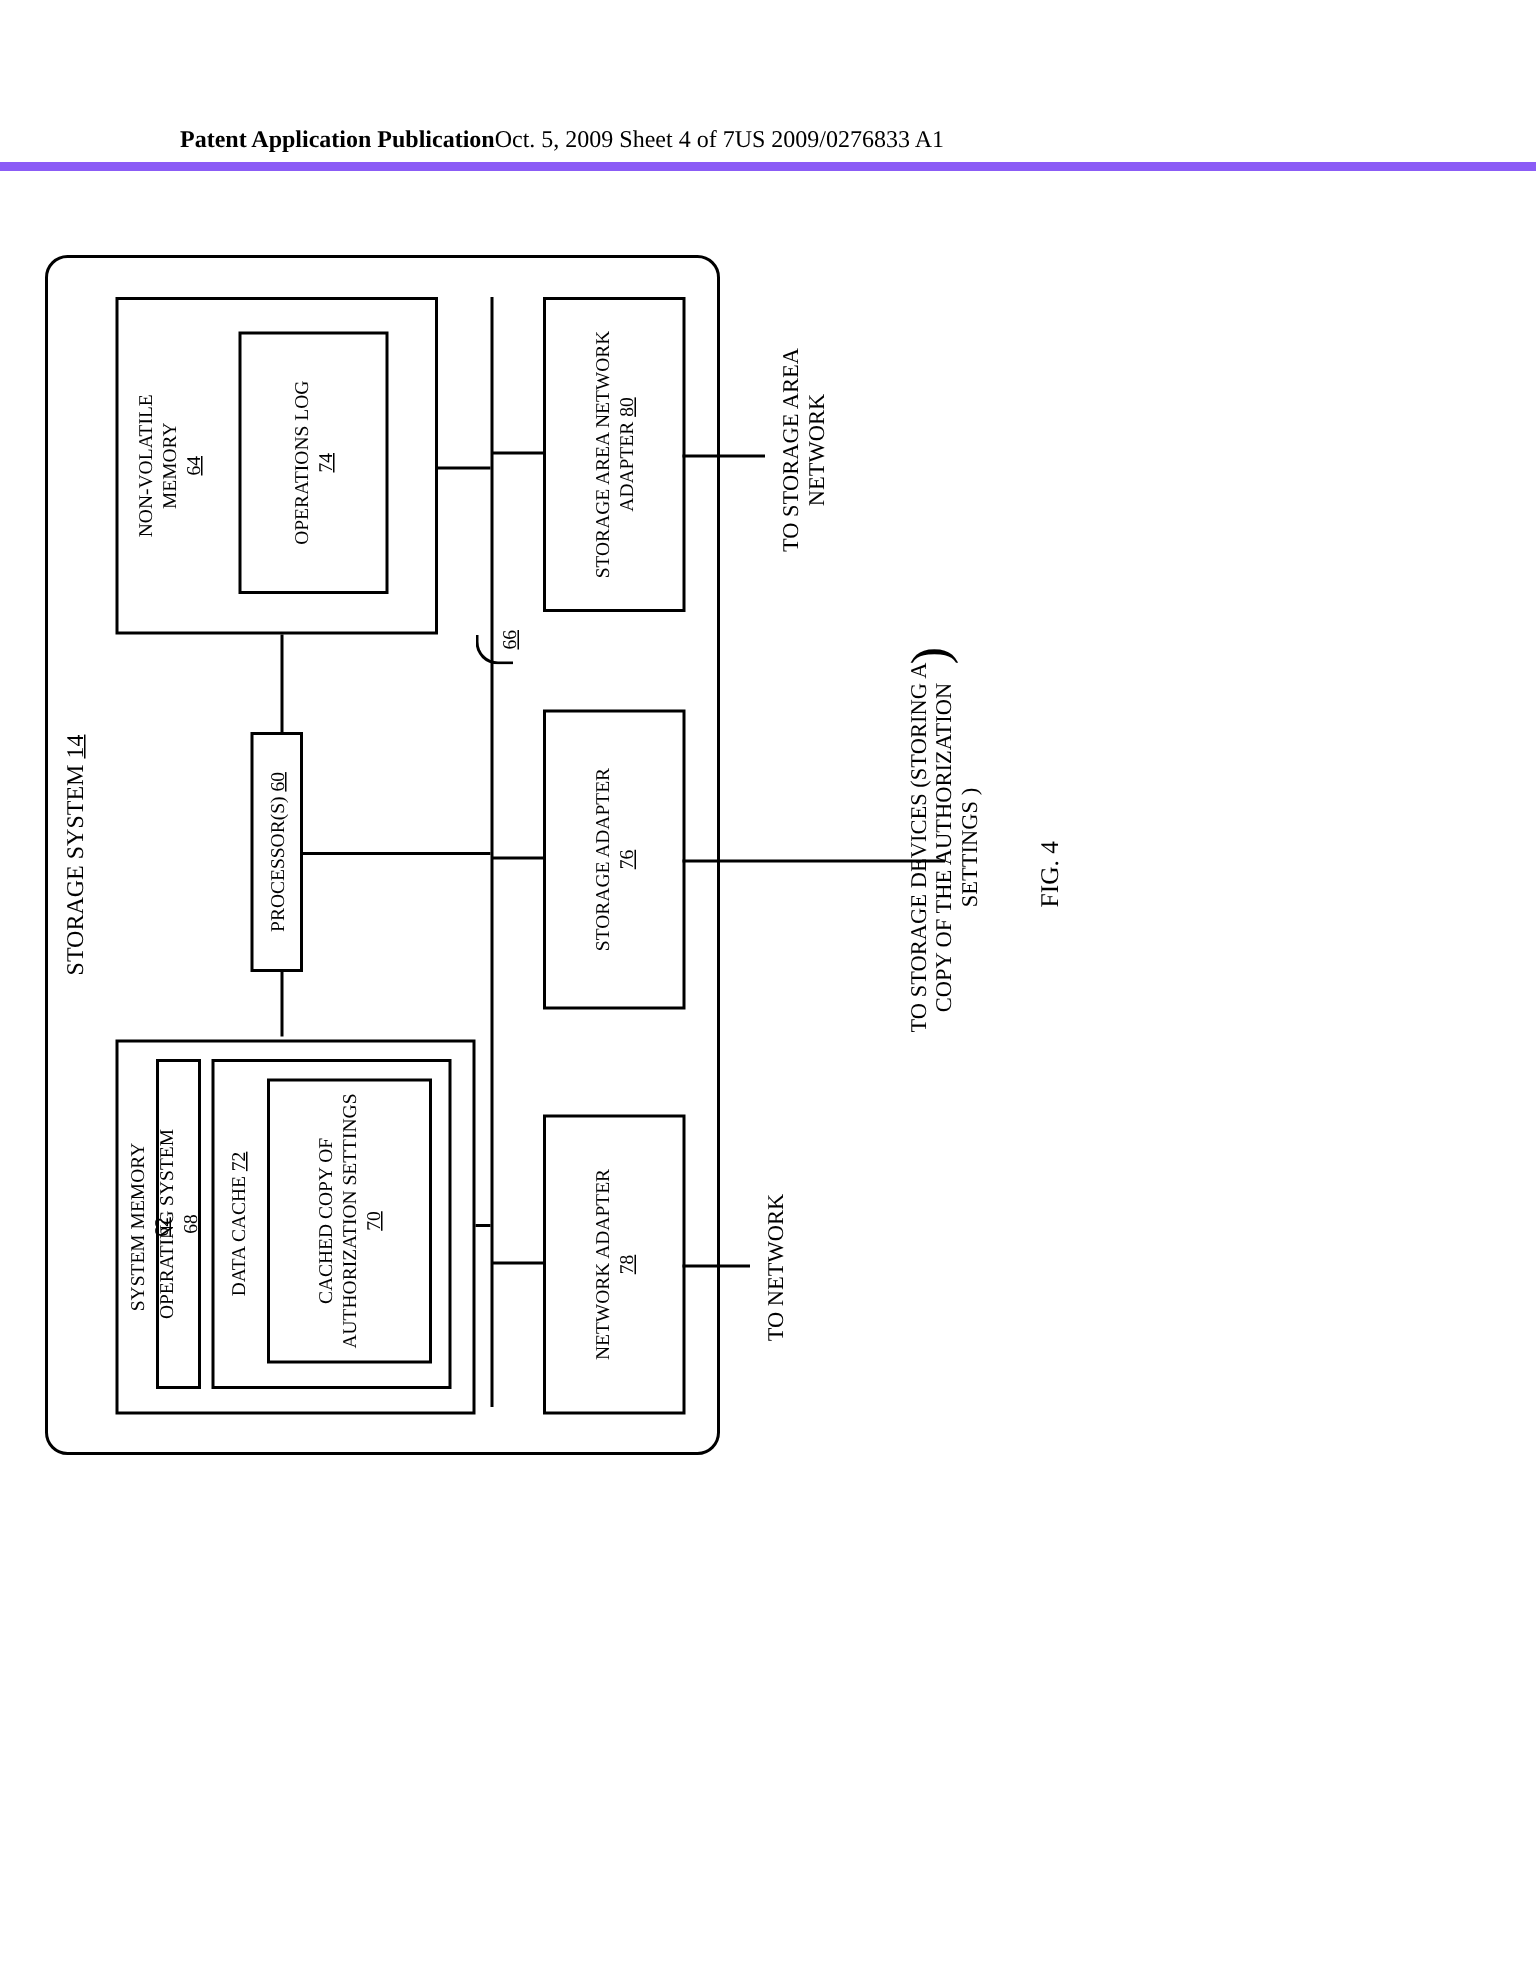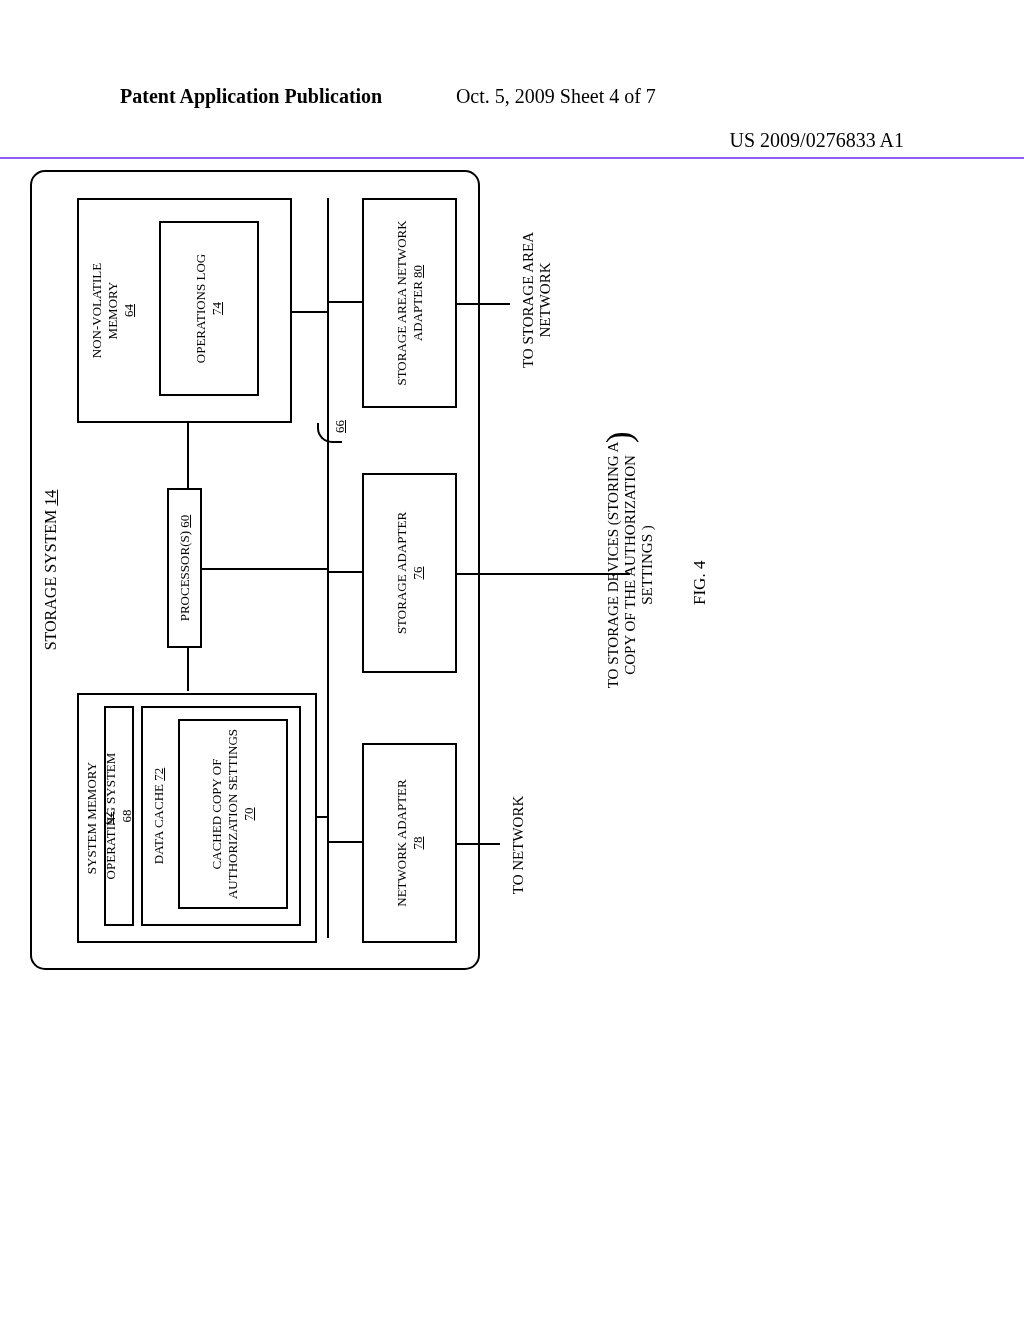--- a/index.html
+++ b/index.html
@@ -9,29 +9,28 @@
       height: 1320px;
       position: relative;
       background: white;
     }
     .header {
       position: absolute;
       top: 85px;
       left: 0;
       right: 0;
       display: flex;
-      justify-content: space-between;
       padding: 0 120px;
-      font-size: 20px;
-      border-bottom: 2px solid #8b5cf6;
+      font-size: 16px;
+      border-bottom: 6px solid #8b5cf6;
       padding-bottom: 5px;
     }
     .header-left { font-weight: bold; }
     .header-center { font-weight: normal; }
-    .header-right { font-weight: normal; margin-top: 44px; }
+    .header-right { font-weight: normal; }
     .diagram-container {
       position: absolute;
       top: 180px;
       left: 150px;
       width: 670px;
       height: 910px;
       transform: rotate(-90deg);
       transform-origin: center center;
     }
     .storage-system {

